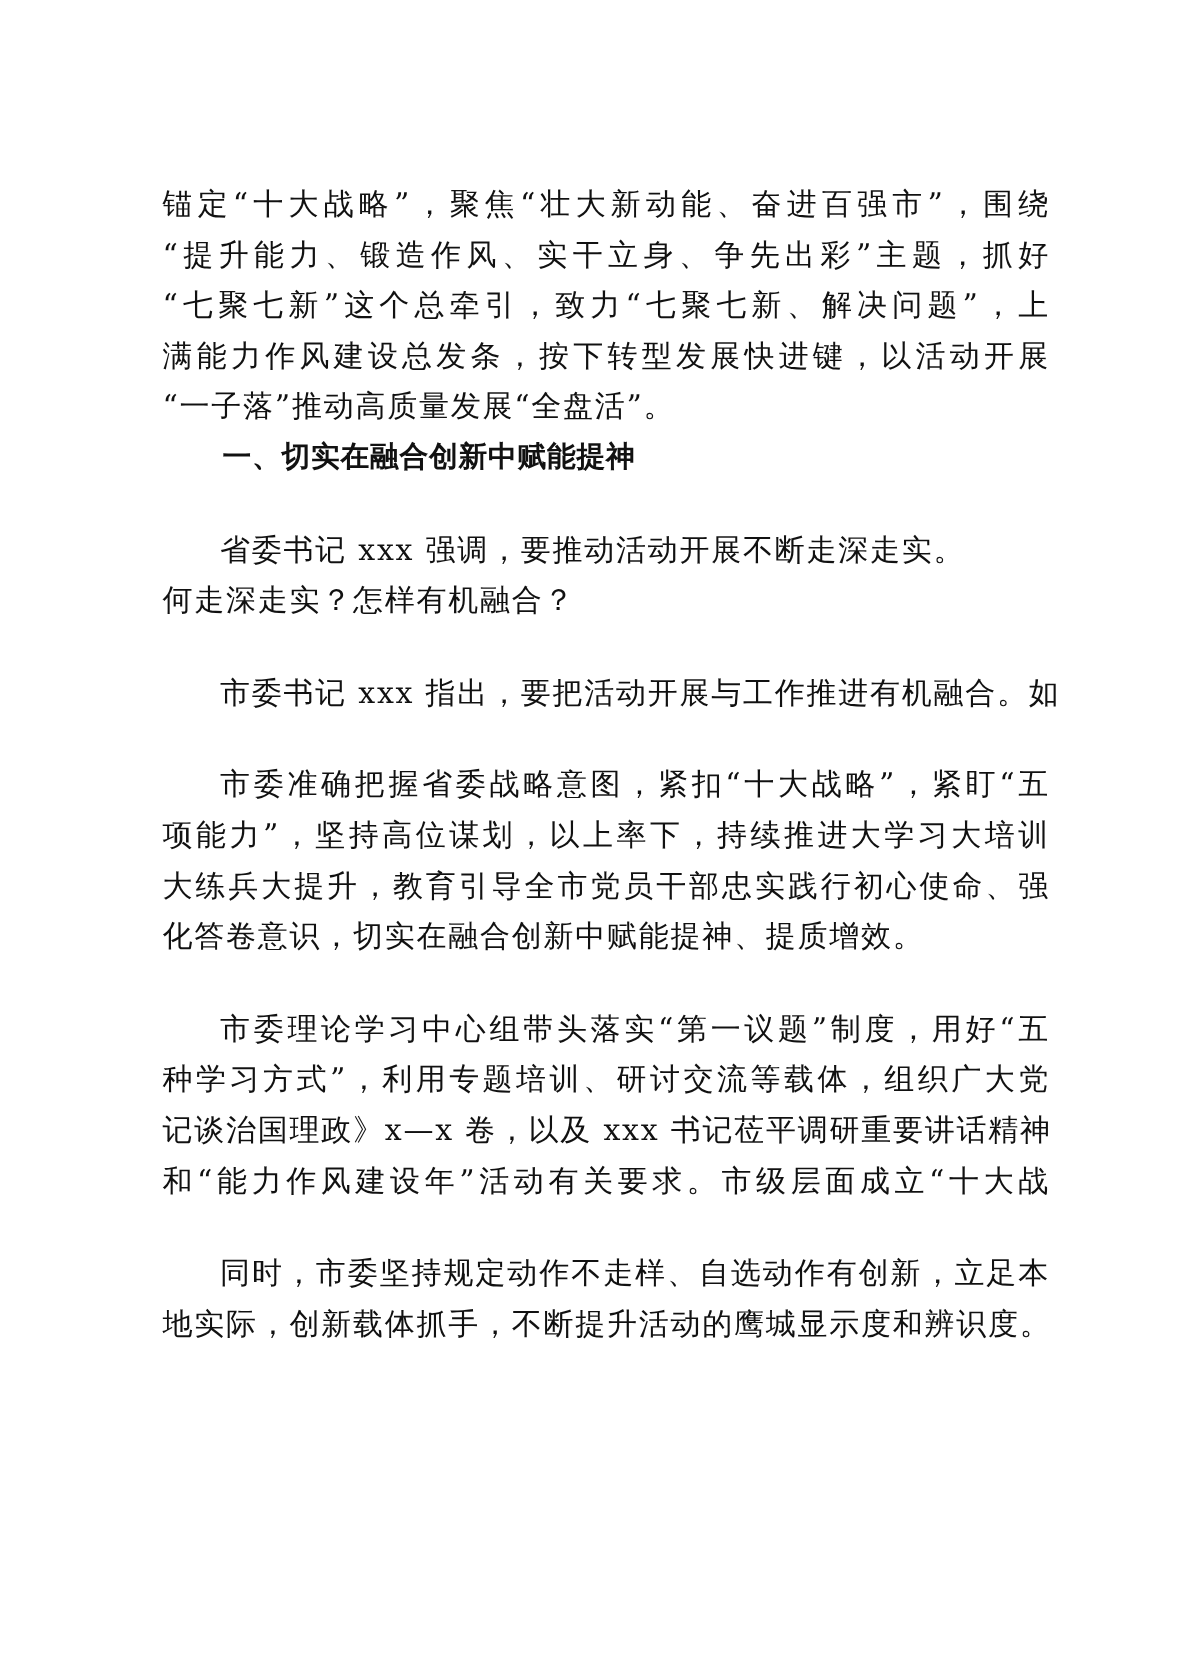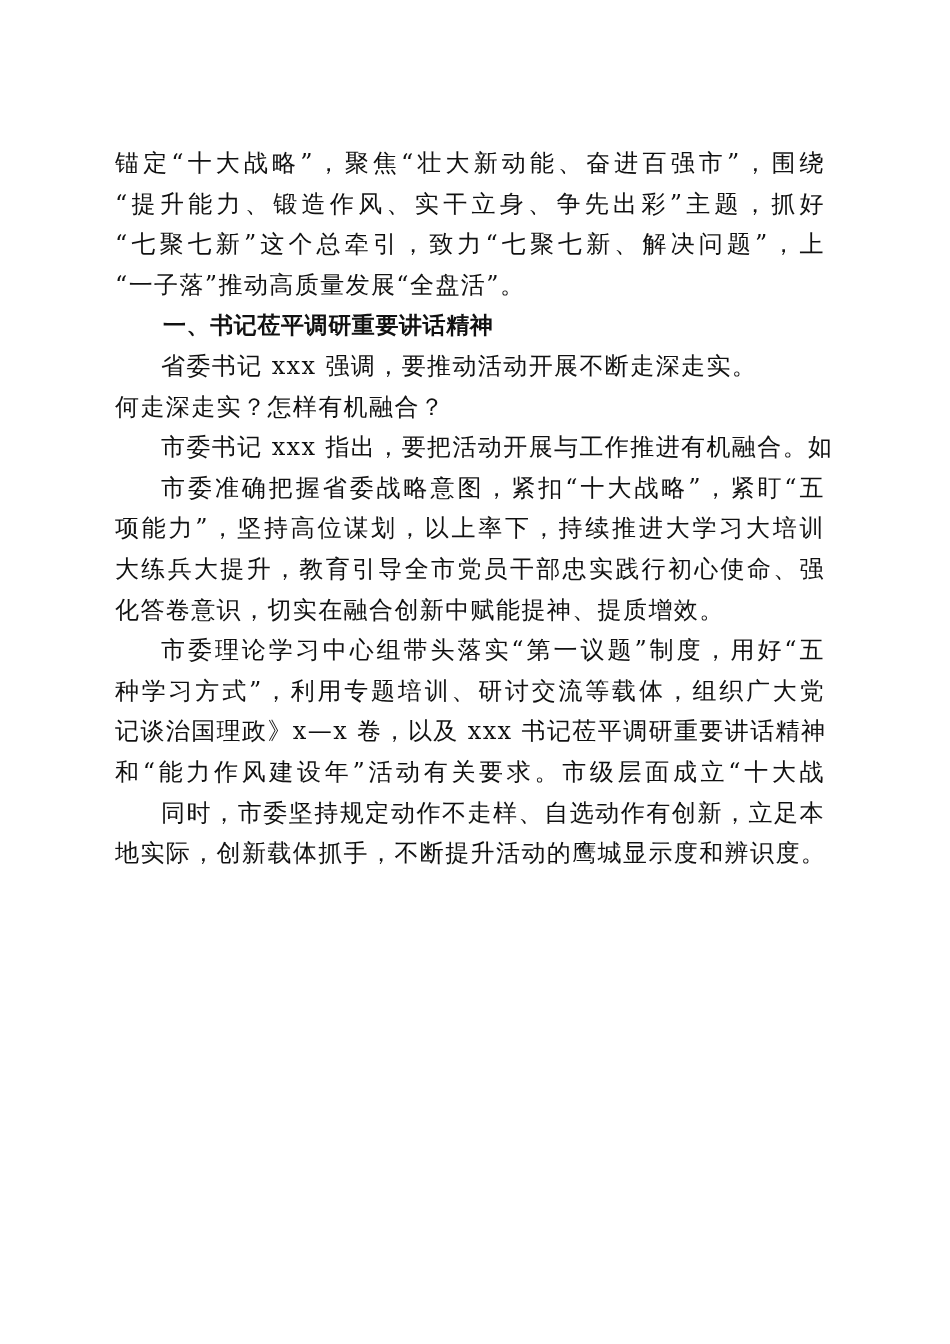--- a/index.html
+++ b/index.html
@@ -1,47 +1,48 @@
 <!DOCTYPE html>
 <html><head>
   <meta charset="utf-8">
   <style>
     html, body { margin: 0; padding: 0; background: #ffffff; }
     body { width: 950px; height: 1344px; position: relative; overflow: hidden; }
     .page { position: absolute; left: 0; top: 0; width: 950px; height: 1344px; background: #ffffff; }
     .content {
-      position: absolute; left: 115px; top: 143px; width: 710px;
+      position: absolute; left: 130px; top: 143px; width: 710px;
       font-family: "DejaVu Serif", "Liberation Serif", serif;
       font-size: 24px; color: #111111;
       line-height: 40.6px; letter-spacing: 1.4px;
     }
     .line { display: block; white-space: nowrap; height: 40.6px; text-align: justify; text-align-last: justify; }
     .line.last { text-align-last: left; }
-    .indent { padding-left: 46px; }
+    .indent { padding-left: 46px; margin-top: 33px; }
     .heading {
       font-family: "DejaVu Sans", "Liberation Sans", sans-serif;
       font-weight: bold; font-size: 23px; padding-left: 48px;
       text-align-last: left; letter-spacing: 0.6px;
     }
   </style>
 </head>
 <body>
 
 <div class="page">
   <div class="content">
 
     <div>
       <span class="line">锚定“十大战略”，聚焦“壮大新动能、奋进百强市”，围绕</span>
       <span class="line">“提升能力、锻造作风、实干立身、争先出彩”主题，抓好</span>
       <span class="line">“七聚七新”这个总牵引，致力“七聚七新、解决问题”，上</span>
+      <span class="line">满能力作风建设总发条，按下转型发展快进键，以活动开展</span>
       <span class="line last">“一子落”推动高质量发展“全盘活”。</span>
     </div>
 
     <div>
-      <span class="line heading">一、书记莅平调研重要讲话精神</span>
+      <span class="line heading">一、切实在融合创新中赋能提神</span>
     </div>
 
     <div>
       <span class="line last indent">省委书记 xxx 强调，要推动活动开展不断走深走实。</span>
     </div>
 
     <div>
       <span class="line last">何走深走实？怎样有机融合？</span>
       <span class="line indent">市委书记 xxx 指出，要把活动开展与工作推进有机融合。如</span>
     </div>

